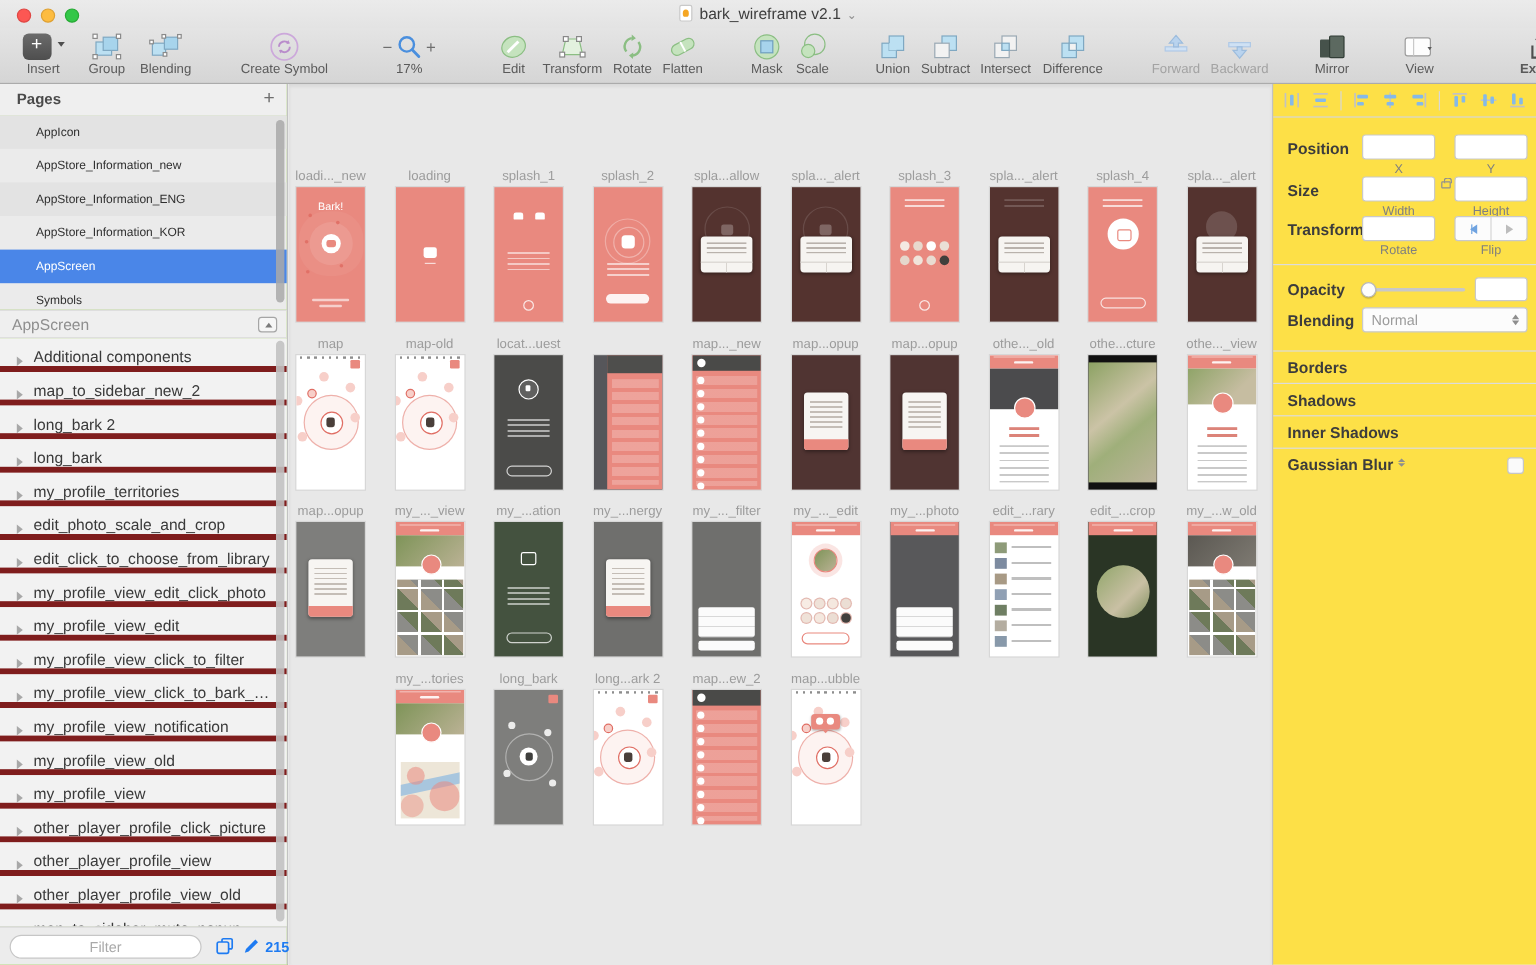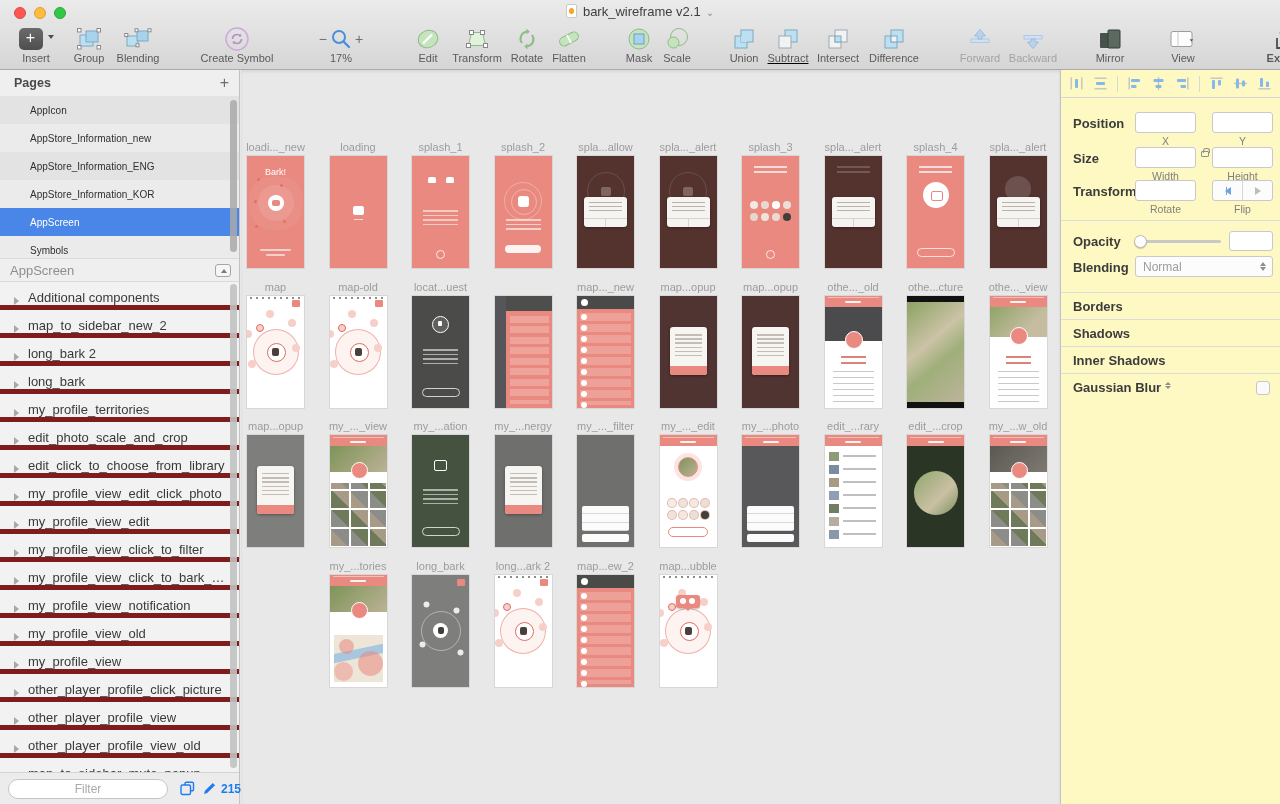--- a/index.html
+++ b/index.html
@@ -140,21 +140,21 @@
   .pt-map-bottom::before{content:"";position:absolute;left:-4px;top:30%;right:-4px;height:9px;background:#A8C6DE;transform:rotate(-12deg)}
   .pt-map-bottom::after{content:"";position:absolute;left:5px;top:4px;width:15px;height:15px;border-radius:50%;background:rgba(233,137,127,.55);box-shadow:24px 17px 0 5px rgba(233,137,127,.55),-3px 25px 0 2px rgba(233,137,127,.45)}
   .pt-radar-gray{left:50%;top:50%;width:40px;height:40px;margin:-20px 0 0 -20px;border:1px solid rgba(255,255,255,.4);border-radius:50%}
   .pt-radar-gray::before{content:"";position:absolute;left:50%;top:50%;width:15px;height:15px;margin:-7.5px 0 0 -7.5px;background:#fff;border-radius:50%;box-shadow:-14px -26px 0 -4.5px rgba(255,255,255,.85),16px -20px 0 -4.5px rgba(255,255,255,.85),20px 22px 0 -4.5px rgba(255,255,255,.85),-18px 14px 0 -4.5px rgba(255,255,255,.85)}
   .pt-radar-gray::after{content:"";position:absolute;left:50%;top:50%;width:6px;height:7px;margin:-3.5px 0 0 -3px;background:#3F3F3D;border-radius:2px}
   .pt-bubble{left:50%;top:20px;width:24px;height:13px;margin-left:-12px;background:var(--coral);border-radius:3px;box-shadow:0 1px 2px rgba(0,0,0,.25);z-index:3}
   .pt-bubble::before{content:"";position:absolute;left:4px;top:3.5px;width:6px;height:6px;background:#fff;border-radius:50%;box-shadow:9px 0 0 #fff}
   .pt-bubble::after{content:"";position:absolute;left:50%;bottom:-3px;margin-left:-3px;border-left:3px solid transparent;border-right:3px solid transparent;border-top:3px solid var(--coral)}
 
   
-  #inspector{position:absolute;top:70px;right:0;width:220px;bottom:0;background:#fef9c3;border-left:1px solid #C2C2C2}
+  #inspector{position:absolute;top:70px;right:0;width:220px;bottom:0;background:#fde047;border-left:1px solid #C2C2C2}
   #align-row{position:absolute;top:0;left:0;right:0;height:28px;border-bottom:1px solid #D6D6D6;display:flex;align-items:center;padding:0 8px;gap:9px}
   .align-icon{width:15px;height:15px;flex:none}
   .align-sep{width:1px;height:16px;background:#D8D8D8;flex:none}
   .ins-label{position:absolute;left:12px;font-size:13px;font-weight:700;color:#3C3C3C}
   .ins-field{position:absolute;width:61px;height:21px;background:#FFF;border:1px solid #C9C9C9;border-radius:3px;font-size:12px;color:#333;padding:0 5px;outline:none;font-family:inherit}
   .ins-sub{position:absolute;width:61px;text-align:center;font-size:10.5px;color:#7F7F7F}
   .ins-divider{position:absolute;left:0;right:0;height:1px;background:#DCDCDC}
   #flip-seg{position:absolute;left:151px;top:110px;width:61px;height:21px;border:1px solid #C9C9C9;border-radius:3px;background:#FCFCFC;display:flex}
   .flip-cell{flex:1;display:flex;align-items:center;justify-content:center}
   .flip-cell+.flip-cell{border-left:1px solid #D6D6D6}
@@ -319,21 +319,21 @@
     <div class="tb-item" style="left: 722px; width: 44px;">
       <div class="tb-icon">
         <svg width="24" height="24" viewBox="0 0 24 24">
           <rect x="3" y="9" width="12" height="12" fill="#BCE0F2" stroke="#7FA8C2"></rect>
           <rect x="9" y="3" width="12" height="12" fill="#BCE0F2" stroke="#7FA8C2"></rect>
           <rect x="9" y="9" width="6" height="6" fill="#BCE0F2"></rect>
         </svg>
       </div>
       <div class="tb-label">Union</div>
     </div>
-    <div class="tb-item" style="left: 762px; width: 52px; text-decoration: underline;">
+    <div class="tb-item" style="left: 762px; width: 52px;">
       <div class="tb-icon">
         <svg width="24" height="24" viewBox="0 0 24 24">
           <rect x="9" y="3" width="12" height="12" fill="#BCE0F2" stroke="#7FA8C2"></rect>
           <rect x="3" y="9" width="12" height="12" fill="#F2F2F2" stroke="#9AA9B4"></rect>
         </svg>
       </div>
       <div class="tb-label">Subtract</div>
     </div>
     <div class="tb-item" style="left: 812px; width: 52px;">
       <div class="tb-icon">

